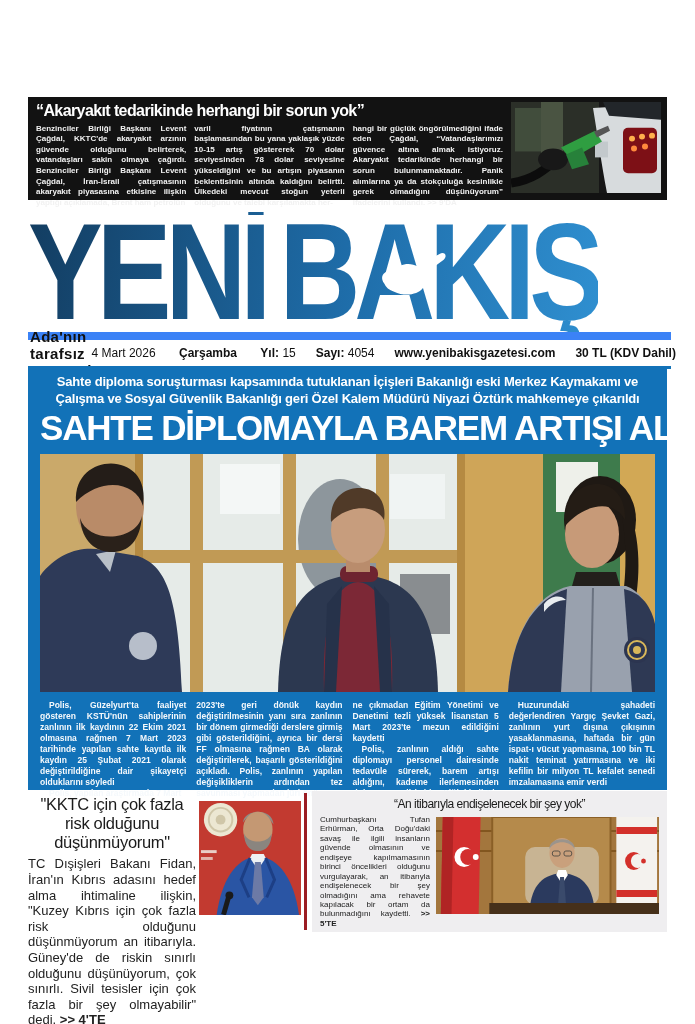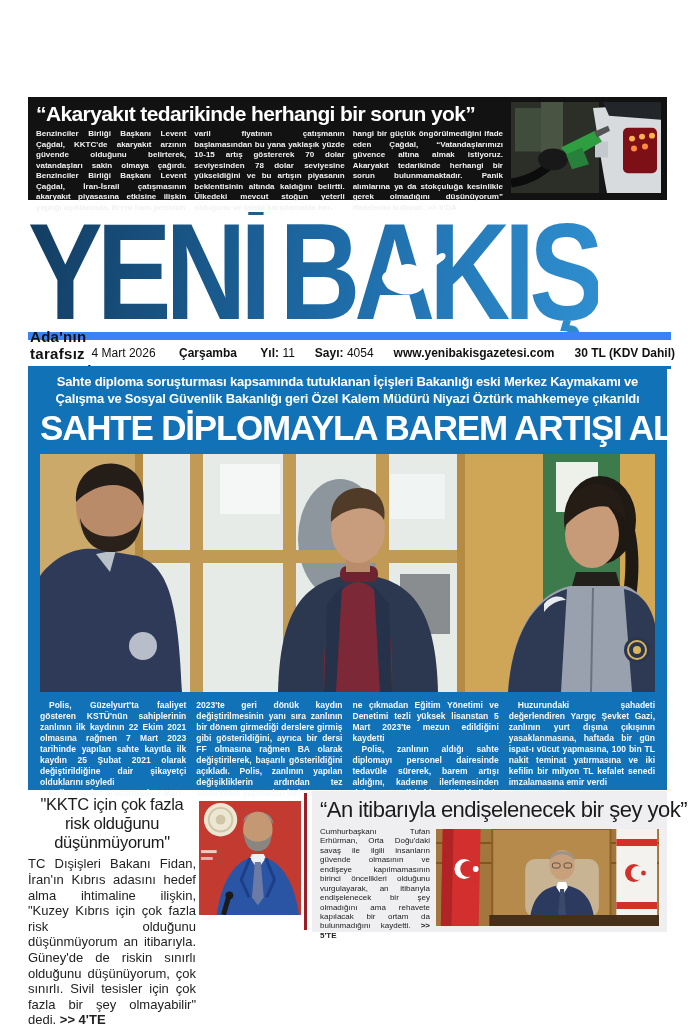--- a/index.html
+++ b/index.html
@@ -3,21 +3,21 @@
 <meta charset="utf-8">
 <style>
   html,body{margin:0;padding:0;background:#fff;}
   .page{position:relative;width:695px;height:1024px;background:#fff;overflow:hidden;
         font-family:"Liberation Sans",sans-serif;color:#111;}
 
   
   .top-banner{position:absolute;left:28px;top:97px;width:639px;height:103px;
               background:#121212;display:flex;box-sizing:border-box;padding:5px 6px;}
   .tb-left{flex:1;color:#fff;display:flex;flex-direction:column;min-width:0;}
-  .tb-headline{font-weight:bold;font-size:21px;letter-spacing:-0.6px;line-height:1.05;
+  .tb-headline{font-weight:bold;font-size:16px;letter-spacing:-0.6px;line-height:1.05;
                white-space:nowrap;margin:1px 0 4px 2px;}
   .tb-cols{display:flex;gap:8px;padding:0 2px;}
   .tb-col{flex:1;font-size:8px;line-height:1.32;text-align:justify;font-weight:bold;color:#f2f2f2;}
   .tb-ref{font-weight:bold;}
   .tb-photo{width:150px;height:91px;margin-left:6px;flex:0 0 auto;}
   .tb-photo svg{display:block;width:100%;height:100%;}
 
   
   .masthead{position:absolute;left:28px;top:208px;width:639px;height:122px;}
   .mh-title{position:absolute;left:0;top:4px;white-space:nowrap;font-weight:bold;
@@ -61,21 +61,21 @@
   .bl-photo{width:102px;height:114px;margin-left:3px;margin-top:6px;flex:0 0 auto;}
   .bl-photo svg{display:block;width:100%;height:100%;}
   .ref{font-weight:bold;}
 
   
   .red-divider{position:absolute;left:304px;top:793px;width:3px;height:137px;background:#9b1d23;}
 
   
   .bottom-right{position:absolute;left:312px;top:791px;width:355px;height:141px;
                 background:#efeef0;box-sizing:border-box;padding:5px 8px 6px;}
-  .br-headline{font-size:22px;color:#1b1b1b;text-align:center;letter-spacing:-0.5px;
+  .br-headline{font-size:12px;color:#1b1b1b;text-align:center;letter-spacing:-0.5px;
                white-space:nowrap;margin:1px 0 4px;}
   .br-row{display:flex;}
   .br-body{width:110px;flex:0 0 auto;font-size:8px;line-height:1.18;text-align:justify;color:#222;}
   .br-body .lead{text-indent:10px;}
   .br-photo{flex:1;height:97px;margin-left:6px;margin-top:2px;}
   .br-photo svg{display:block;width:100%;height:100%;}
 </style>
 </head>
 <body>
 
@@ -125,21 +125,21 @@
       </svg>
     </div>
   </div>
 
   <div class="info-bar">
     <span class="tagline">Ada'nın tarafsız gazetesi</span>
     <span class="ib-item">
       <span>4 Mart 2026</span>
       <span class="b">Çarşamba</span>
       <span class="b">Yıl:</span>
-      <span>11</span>
+      <span>15</span>
     </span>
     <span class="ib-item">
       <span class="b">Sayı:</span>
       <span>4054</span>
     </span>
     <span class="ib-item b">www.yenibakisgazetesi.com</span>
     <span class="ib-item b">30 TL (KDV Dahil)</span>
   </div>
 
   <div class="main-box">

